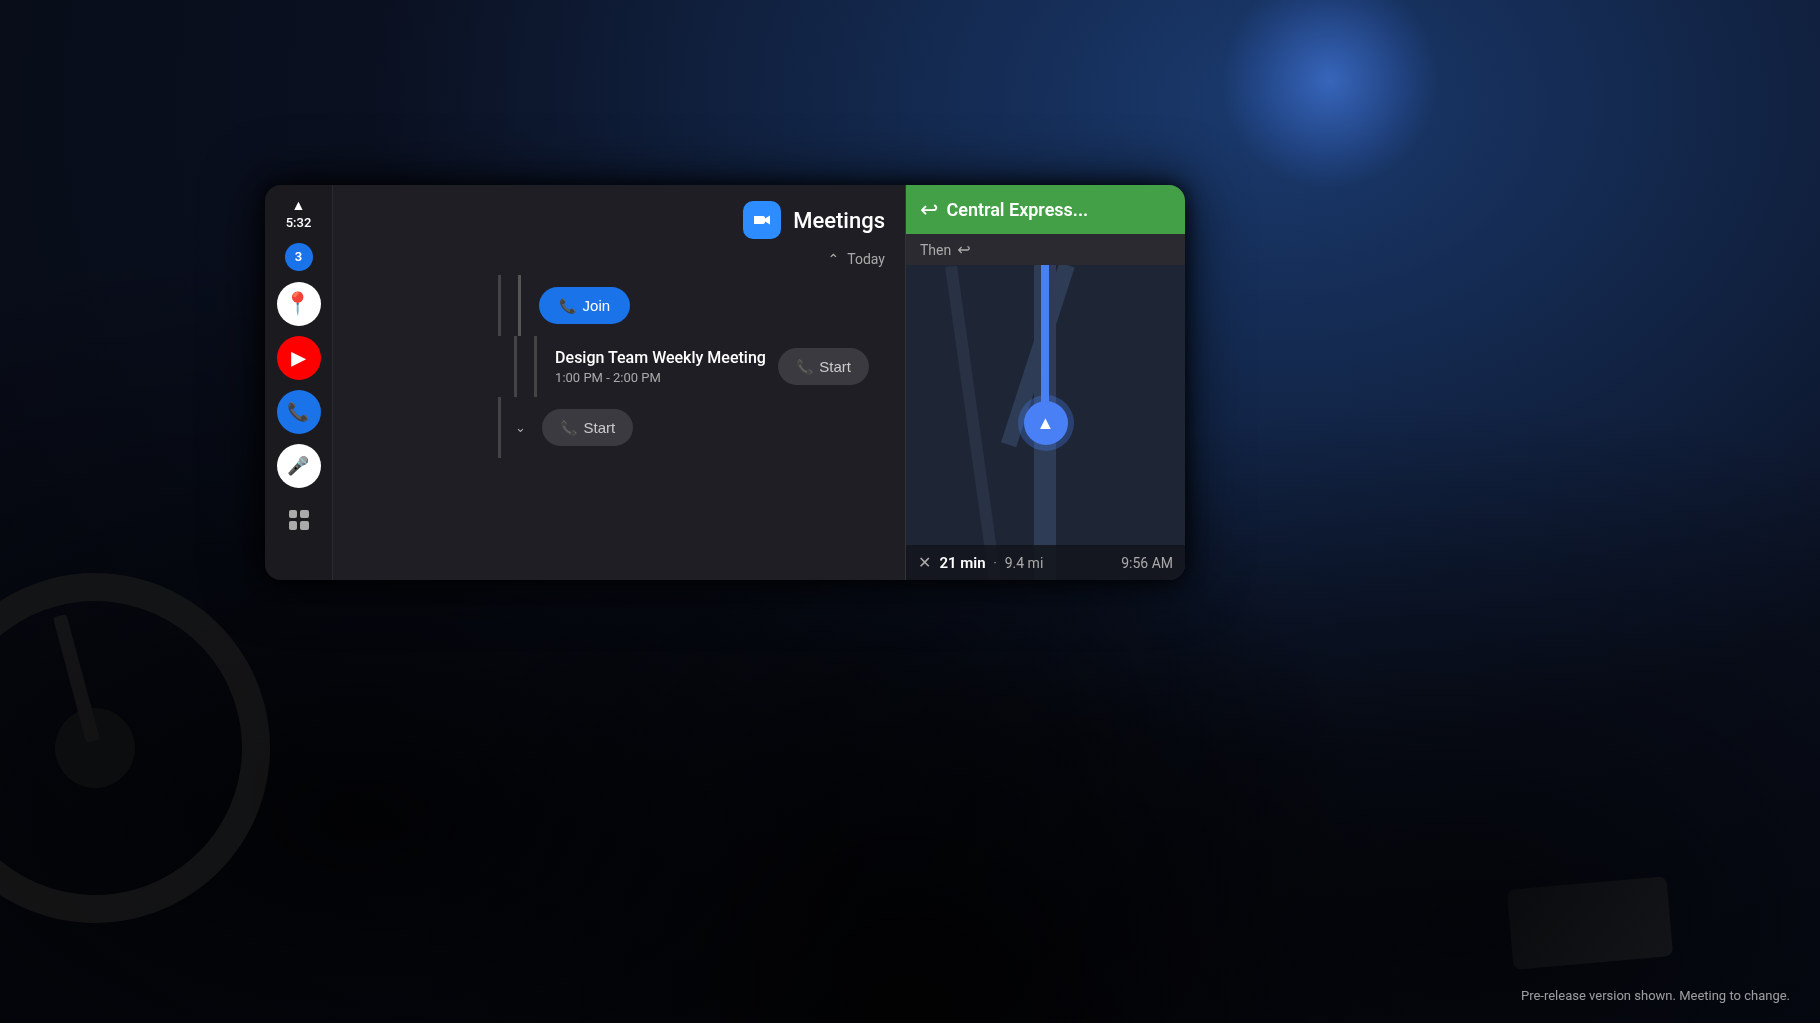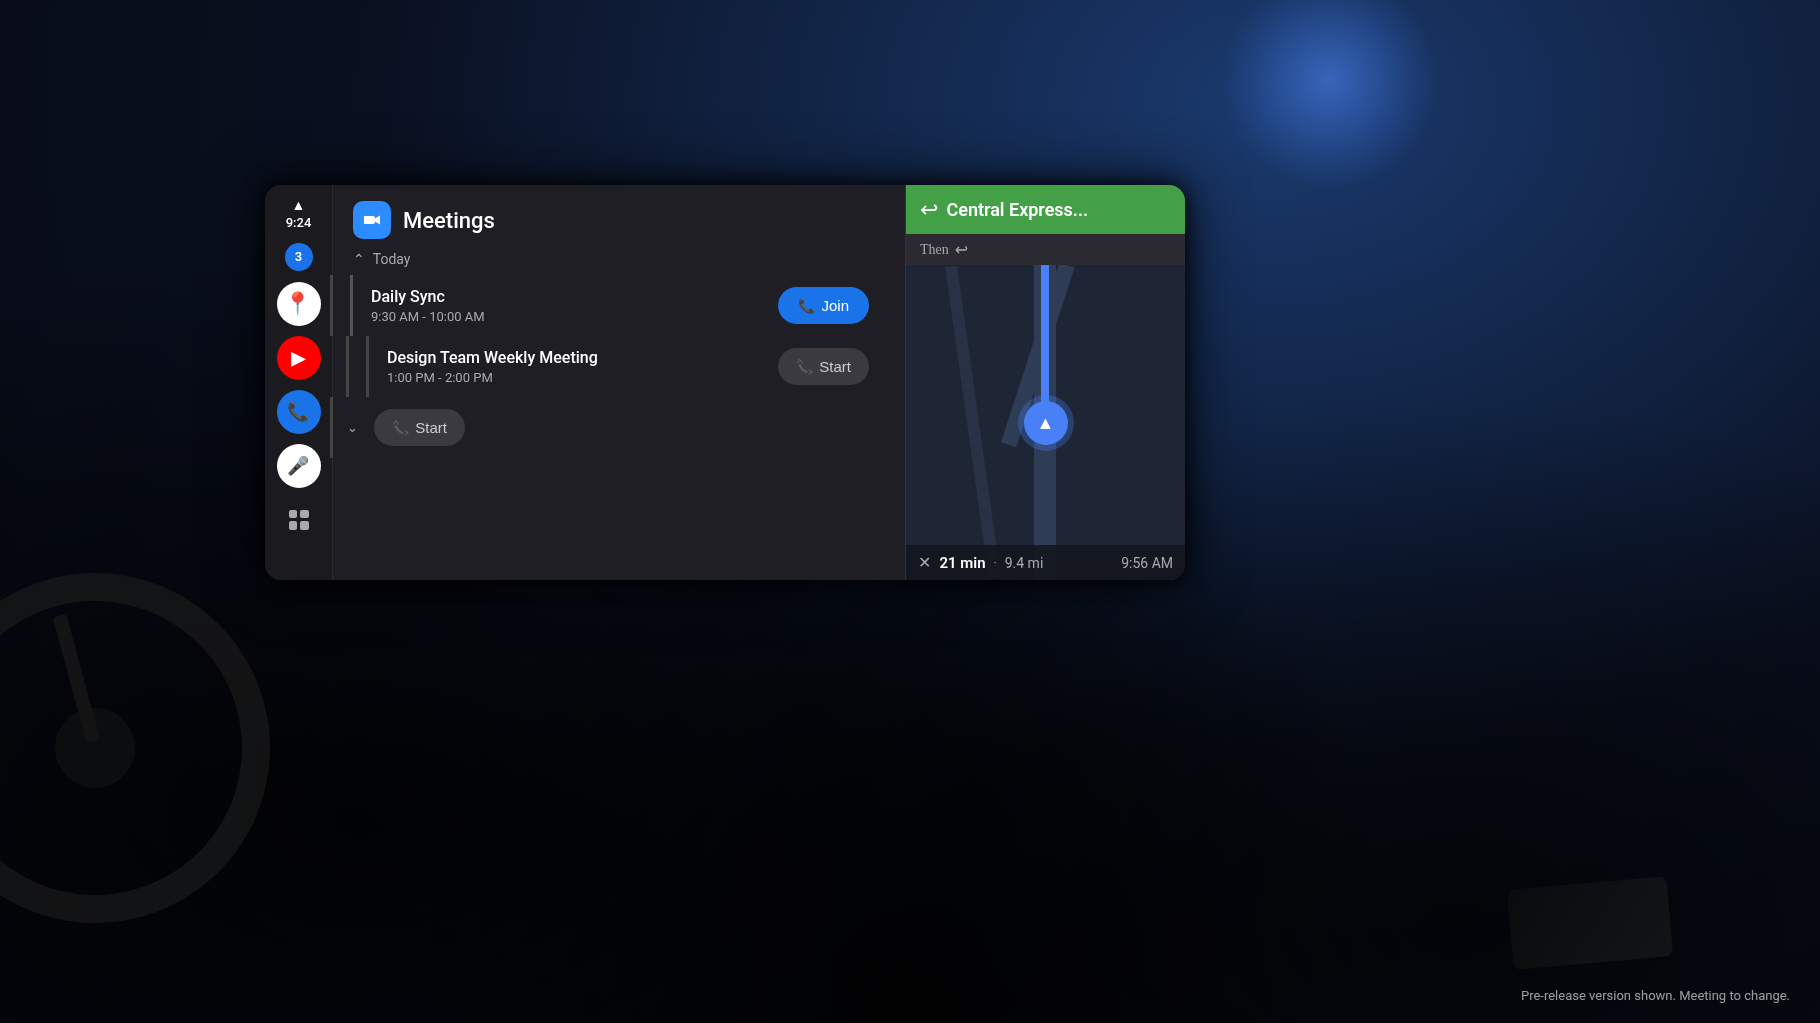--- a/index.html
+++ b/index.html
@@ -189,20 +189,21 @@
       display: flex;
     }
 
     
     .meetings-panel {
       flex: 1;
       background: #1e1e24;
       display: flex;
       flex-direction: column;
       padding: 0;
+      align-items: flex-end;
     }
 
     .meetings-header {
       display: flex;
       align-items: center;
       padding: 16px 20px 8px 20px;
       gap: 12px;
     }
 
     .zoom-logo {
@@ -357,21 +358,20 @@
       font-size: 18px;
       font-weight: 600;
     }
 
     .then-row {
       padding: 6px 14px;
       display: flex;
       align-items: center;
       gap: 6px;
       background: #2a2a30;
-      font-family: Liberation Serif, serif;
     }
 
     .then-label {
       color: #aaa;
       font-size: 14px;
     }
 
     .then-arrow {
       color: #aaa;
       font-size: 16px;
@@ -486,21 +486,21 @@
 <div class="steering-wheel"></div>
 
 <div class="phone-hint"></div>
 
 <div class="screen-container">
 
   <div class="sidebar">
 
     <div class="status-bar">
       <div class="signal-icon">▲</div>
-      <div class="time-display">9:24</div>
+      <div class="time-display">5:32</div>
     </div>
 
     <div class="notification-badge">
       <span>3</span>
     </div>
 
     <div class="sidebar-icon maps">
       <span class="maps-pin">📍</span>
     </div>
 
@@ -544,24 +544,20 @@
 
       <div class="section-header">
         <span class="chevron-up">⌃</span>
         <span class="section-label">Today</span>
       </div>
 
       <div class="meetings-list">
 
         <div class="meeting-item" style="border-left: none; margin-left: 0; padding-left: 38px; position: relative;">
           <div style="position:absolute;left:17px;top:0;bottom:0;width:3px;background:#555;"></div>
-          <div class="meeting-info">
-            <div class="meeting-name">Daily Sync</div>
-            <div class="meeting-time">9:30 AM - 10:00 AM</div>
-          </div>
           <button class="btn-join">
             <span class="phone-btn-icon">📞</span>
             <span>Join</span>
           </button>
         </div>
 
         <div class="meeting-item" style="border-left: none; margin-left: 16px; padding-left: 38px; position: relative;">
           <div style="position:absolute;left:17px;top:0;bottom:0;width:3px;background:#444;"></div>
           <div class="meeting-info">
             <div class="meeting-name">Design Team Weekly Meeting</div>

